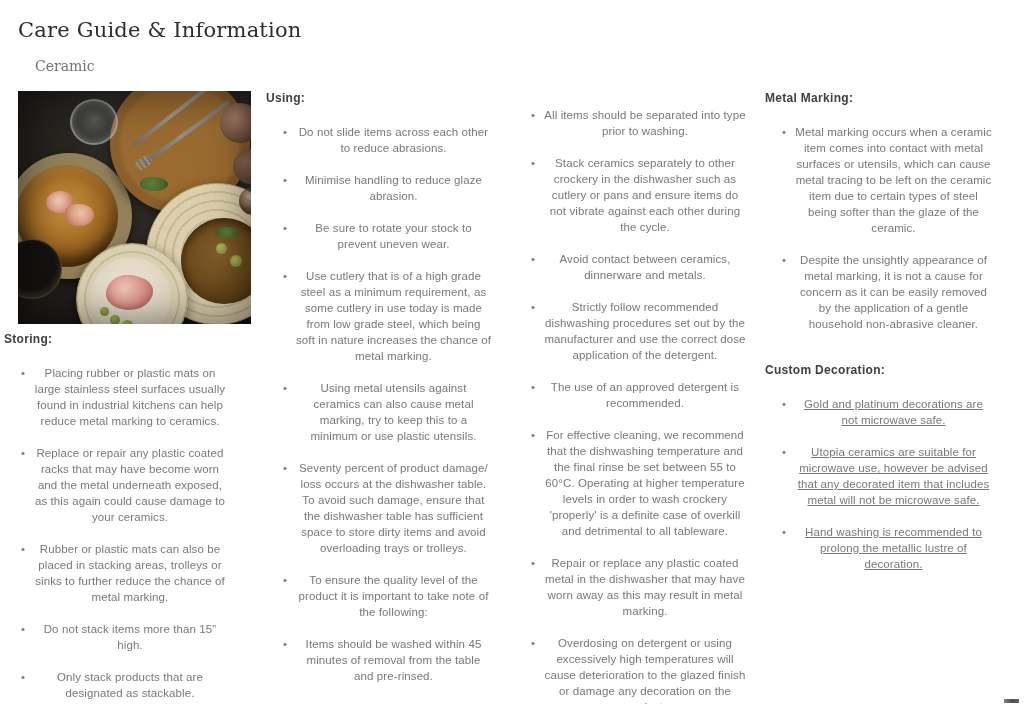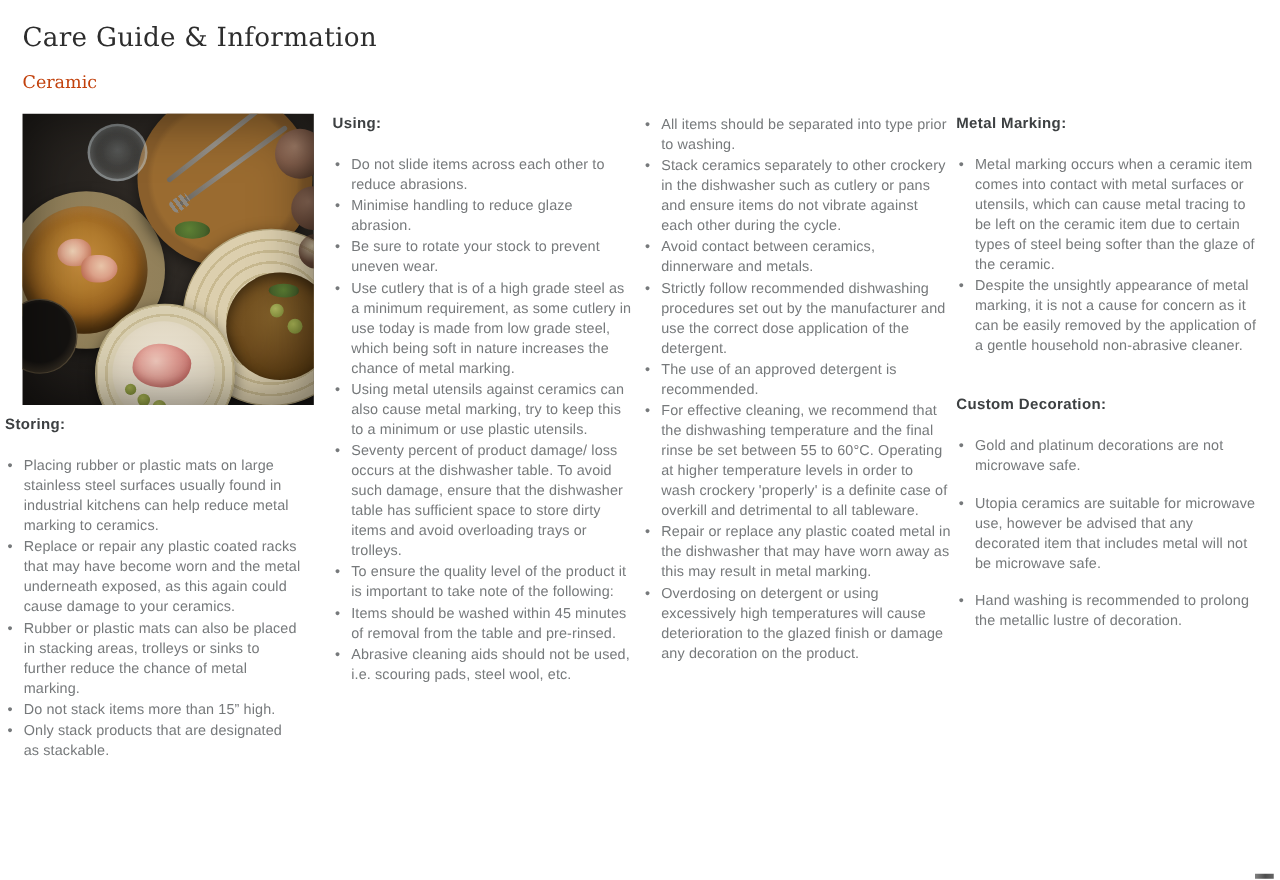--- a/index.html
+++ b/index.html
@@ -17,26 +17,26 @@
     margin: 0;
     font-family: "DejaVu Serif", serif;
     font-weight: 400;
     font-size: 21px;
     letter-spacing: 0.2px;
     color: #2d2d2d;
     text-align: center;
   }
   .page-subtitle {
     position: absolute;
-    left: 18px; top: 58px;
+    left: 35px; top: 58px;
     margin: 0;
     font-family: "DejaVu Serif", serif;
     font-weight: 400;
     font-size: 14px;
-    color: #c2410c;
+    color: #737373;
   }
   
   .photo {
     position: absolute;
     left: 18px; top: 91px;
     width: 233px; height: 233px;
     background:
       radial-gradient(circle at 72% 28%, #3b352e 0%, #2a2622 45%, #201d1a 75%, #1a1715 100%);
     overflow: hidden;
   }
@@ -182,29 +182,30 @@
     list-style: none;
     margin: 0; padding: 0;
     font-size: 11.5px;
     line-height: 16px;
     letter-spacing: 0.1px;
     color: #76797b;
   }
   .bullets li {
     position: relative;
     padding-left: 14px;
-    margin: 1px;
+    margin: 16px;
+    text-align: center;
   }
   .bullets li::before {
     content: "\2022";
     position: absolute;
     left: 1px; top: 0;
     color: #76797b;
   }
-  .bullets.spaced li { margin-bottom: 14px; }
+  .bullets.spaced li { margin-bottom: 14px; text-decoration: underline; }
   .bullets.spaced li:last-child { margin-bottom: 0; }
   .page-num-fragment {
     position: absolute;
     right: 5px; bottom: 1px;
     width: 15px; height: 4px;
     background: linear-gradient(90deg, #6a6a6a, #2e2e2e 55%, #4a4a4a);
     opacity: 0.85;
   }
 </style>
 </head>

